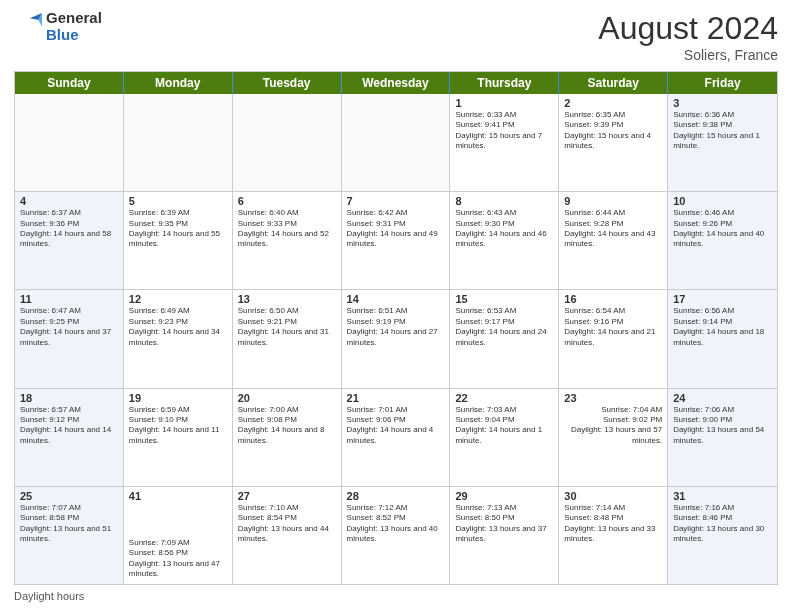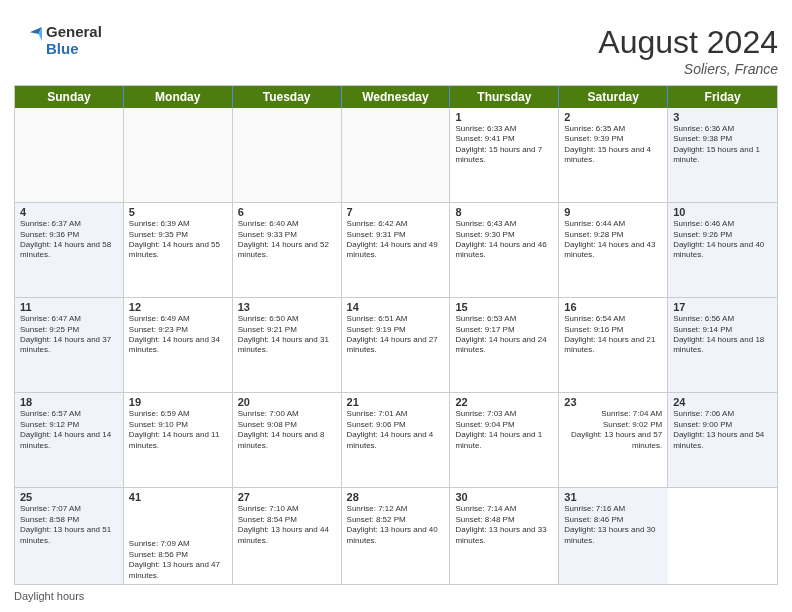--- a/index.html
+++ b/index.html
@@ -8,21 +8,21 @@
       background: #fff;
       width: 792px;
       height: 612px;
       overflow: hidden;
     }
     .page {
       width: 792px;
       height: 612px;
       display: flex;
       flex-direction: column;
-      padding: 24px 14px 10px 14px;
+      padding: 10px 14px 10px 14px;
     }
     .header {
       display: flex;
       justify-content: space-between;
       align-items: flex-start;
       margin-bottom: 8px;
     }
     .logo {
       display: flex;
       align-items: center;
@@ -43,21 +43,20 @@
       text-align: right;
     }
     .month-year {
       font-size: 32px;
       color: #333;
       font-weight: normal;
     }
     .location {
       font-size: 14px;
       color: #555;
-      font-style: italic;
     }
     .calendar {
       flex: 1;
       display: flex;
       flex-direction: column;
       border: 1px solid #ccc;
     }
     .cal-header {
       display: grid;
       grid-template-columns: repeat(7, 1fr);
@@ -321,20 +320,26 @@
 Sunset: 8:54 PM
 Daylight: 13 hours and 44 minutes.</div>
           </div>
           <div class="cal-cell">
             <span class="day-num">28</span>
             <div class="cell-text" style="white-space: pre-line;">Sunrise: 7:12 AM
 Sunset: 8:52 PM
 Daylight: 13 hours and 40 minutes.</div>
           </div>
           <div class="cal-cell">
+            <span class="day-num">29</span>
+            <div class="cell-text" style="white-space: pre-line;">Sunrise: 7:13 AM
+Sunset: 8:50 PM
+Daylight: 13 hours and 37 minutes.</div>
+          </div>
+          <div class="cal-cell">
             <span class="day-num">30</span>
             <div class="cell-text" style="white-space: pre-line;">Sunrise: 7:14 AM
 Sunset: 8:48 PM
 Daylight: 13 hours and 33 minutes.</div>
           </div>
           <div class="cal-cell weekend">
             <span class="day-num">31</span>
             <div class="cell-text" style="white-space: pre-line;">Sunrise: 7:16 AM
 Sunset: 8:46 PM
 Daylight: 13 hours and 30 minutes.</div>

